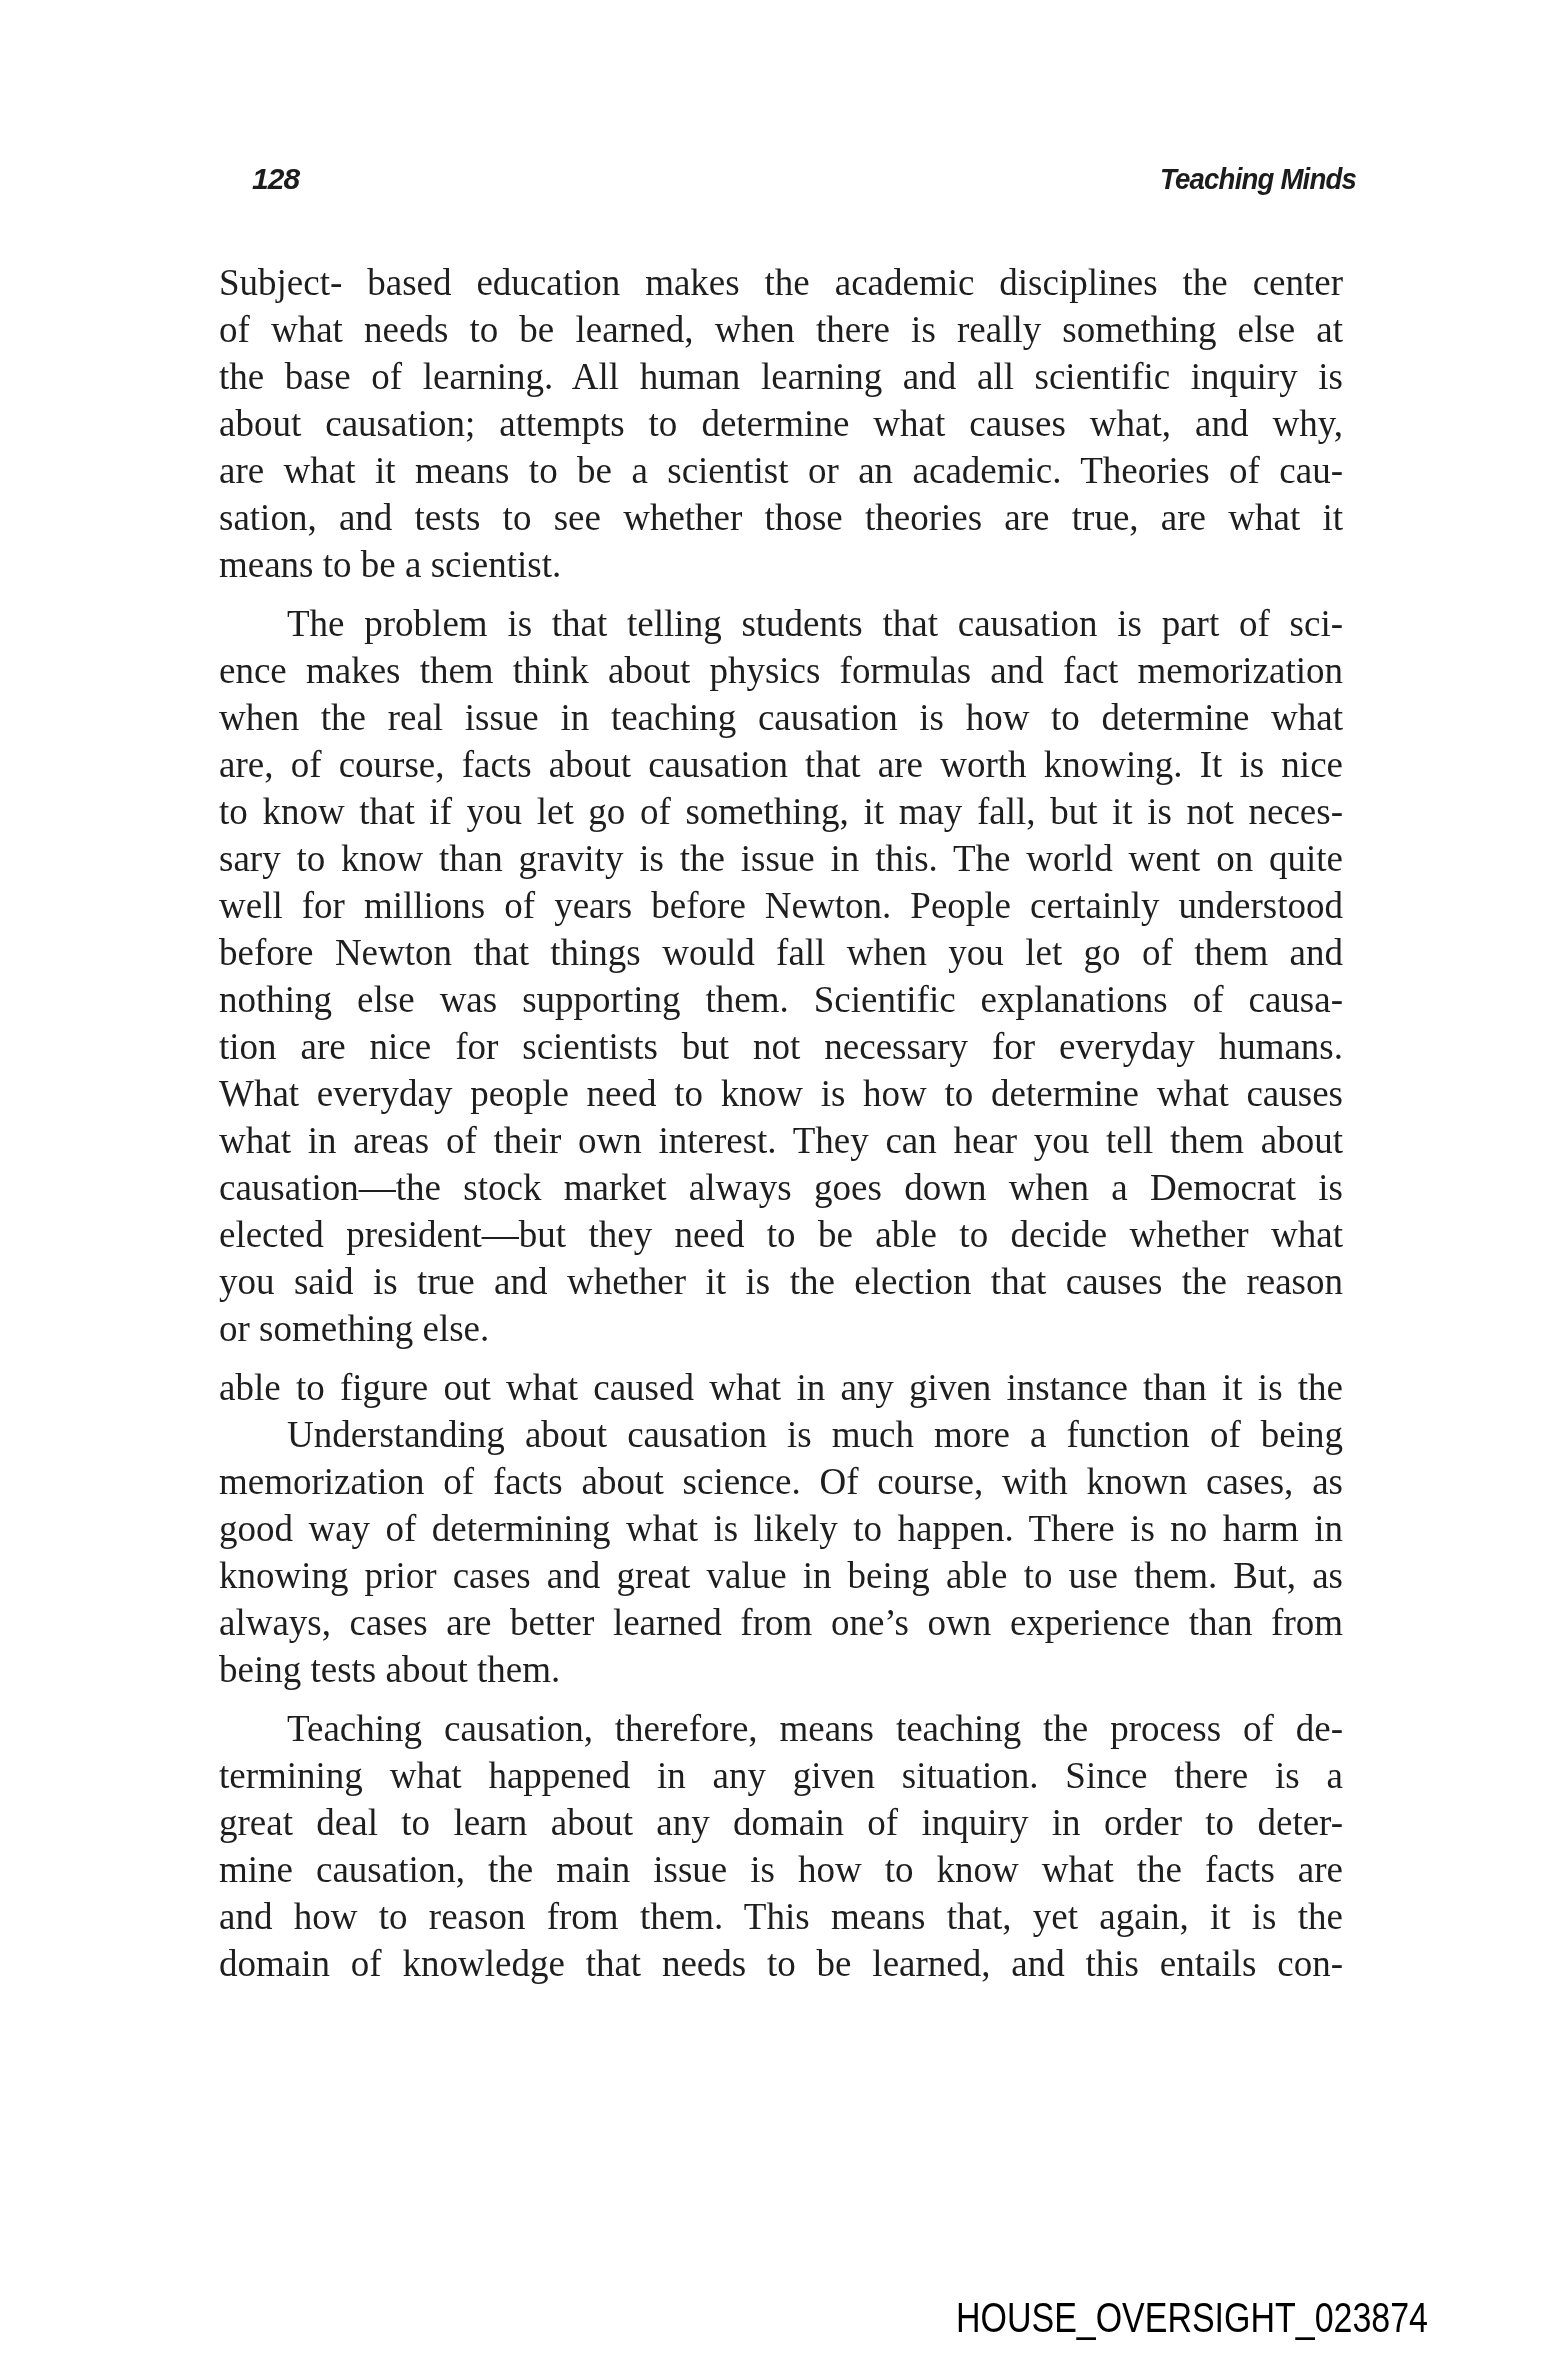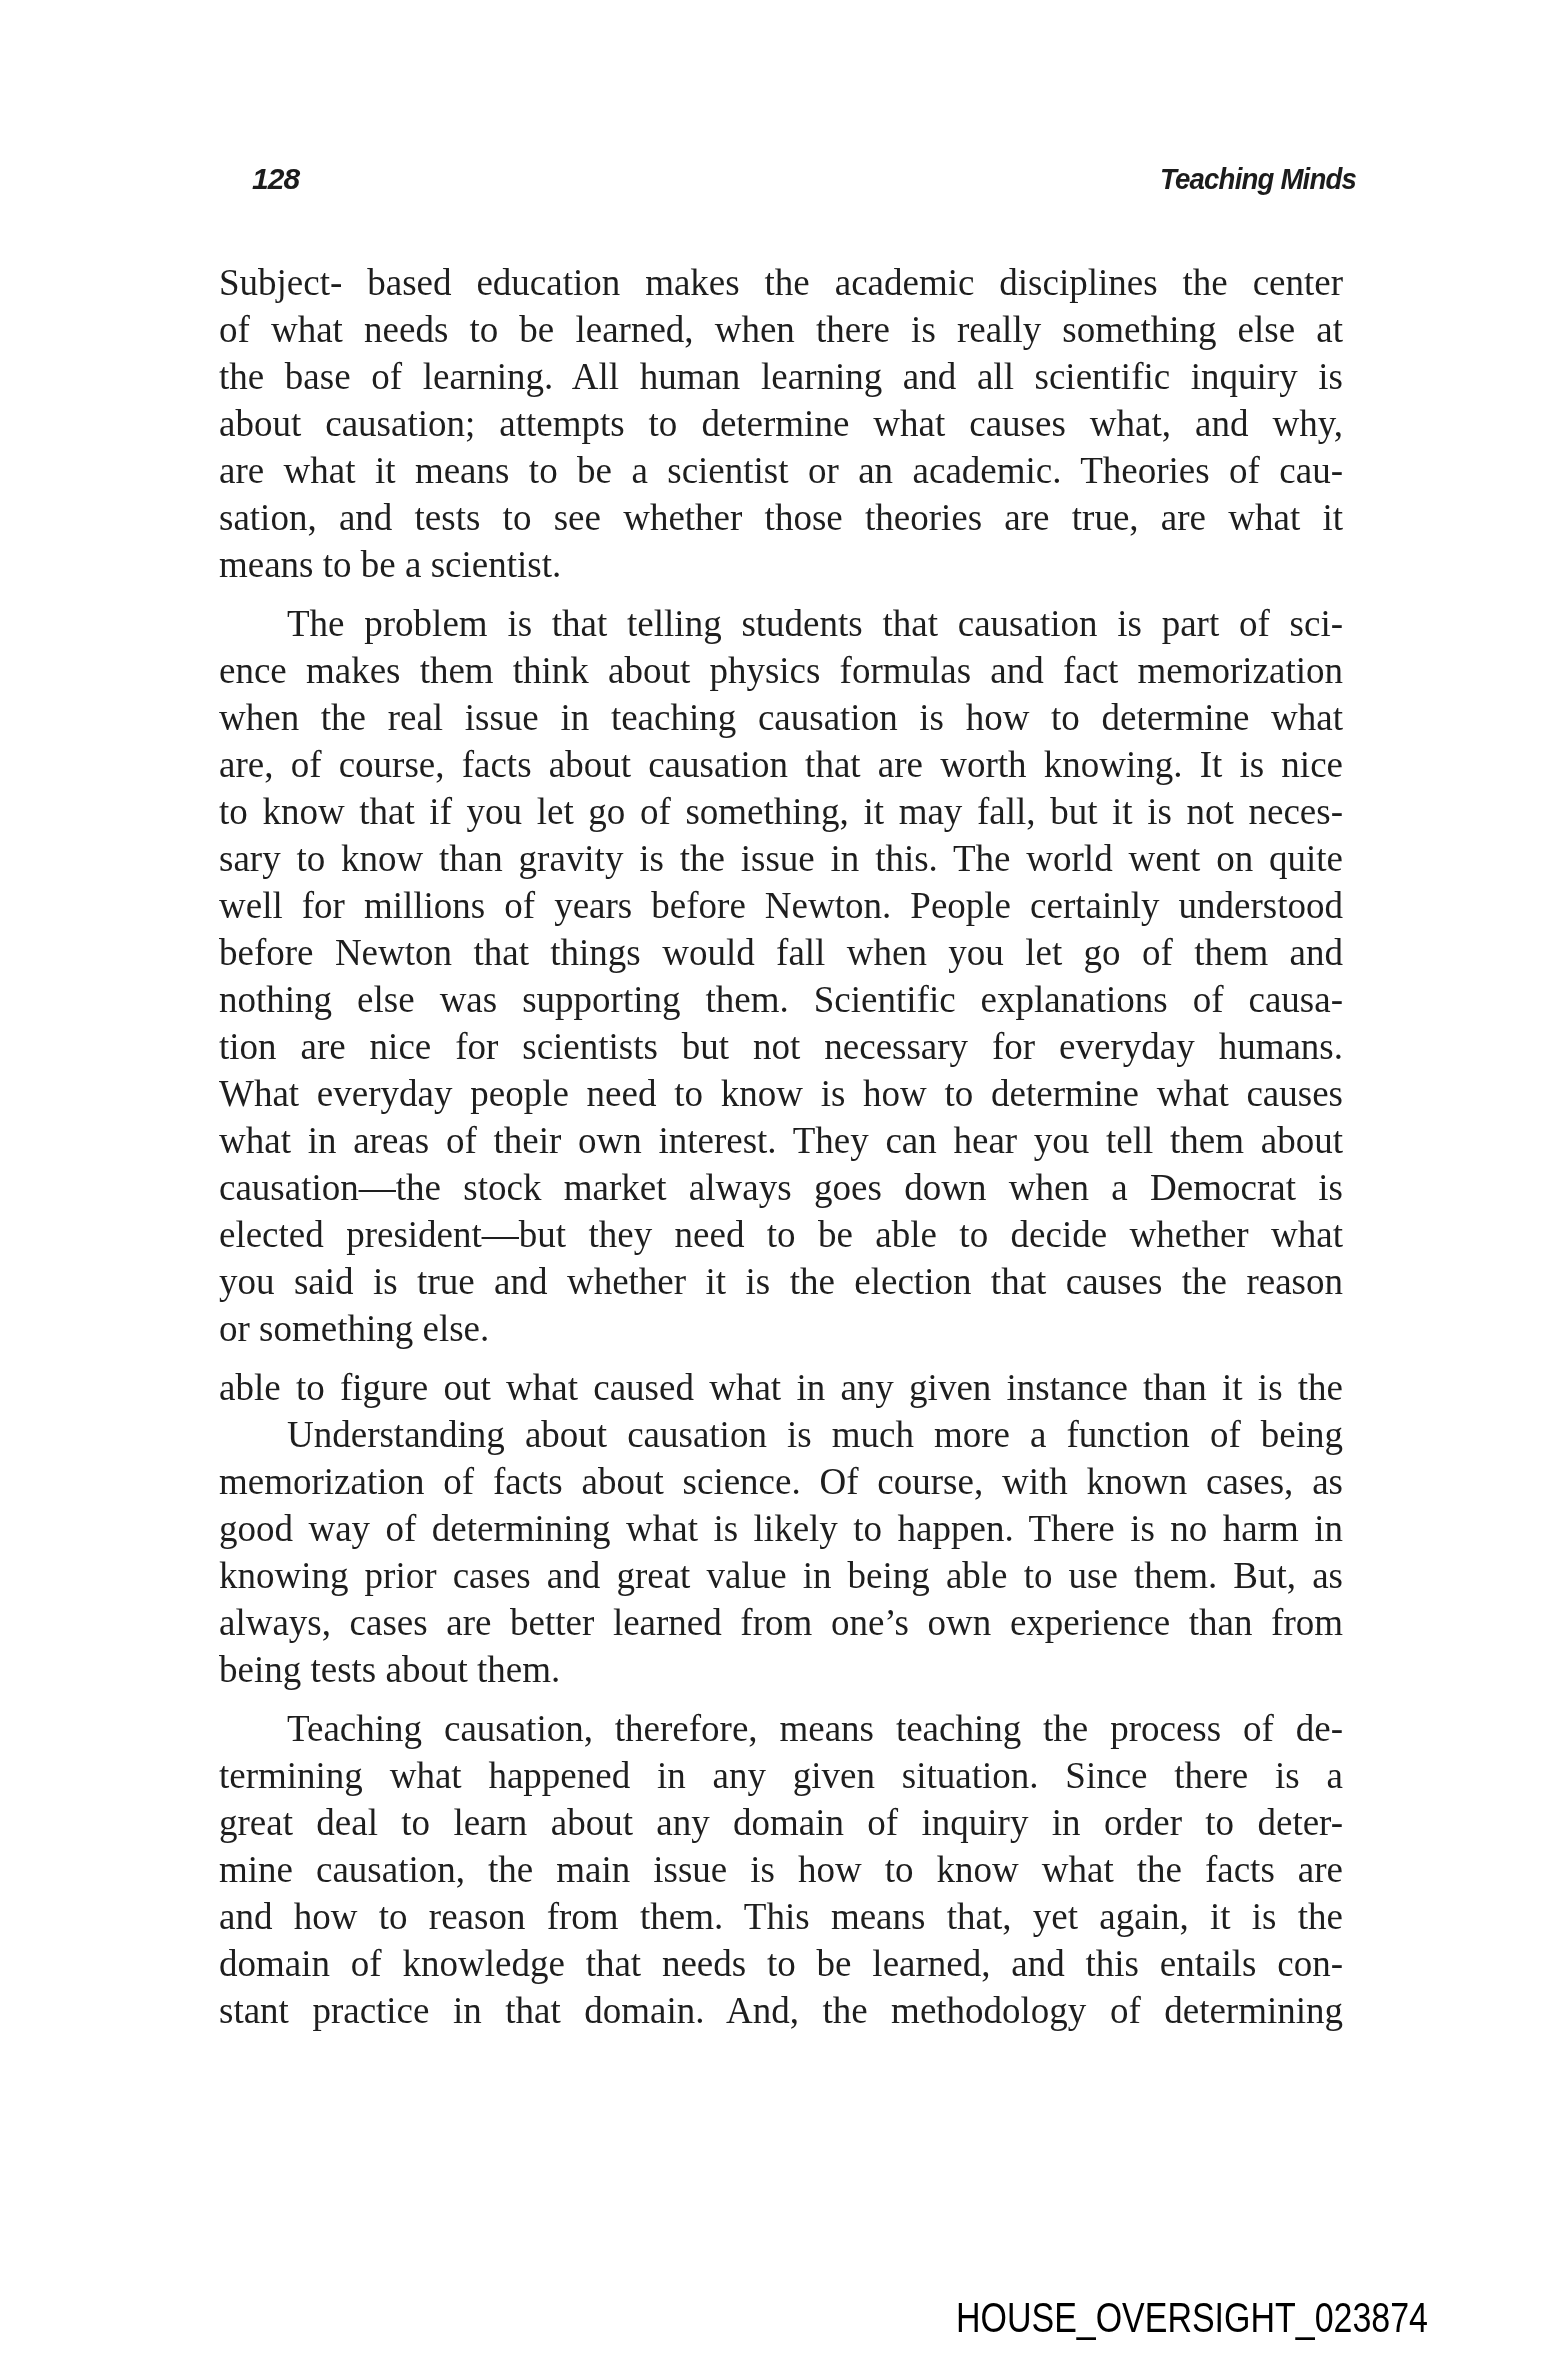--- a/index.html
+++ b/index.html
@@ -125,18 +125,17 @@
       <span class="line">always, cases are better learned from one’s own experience than from</span>
       <span class="line last">being tests about them.</span>
     </div>
     <div class="para">
       <span class="line indent">Teaching causation, therefore, means teaching the process of de-</span>
       <span class="line">termining what happened in any given situation. Since there is a</span>
       <span class="line">great deal to learn about any domain of inquiry in order to deter-</span>
       <span class="line">mine causation, the main issue is how to know what the facts are</span>
       <span class="line">and how to reason from them. This means that, yet again, it is the</span>
       <span class="line">domain of knowledge that needs to be learned, and this entails con-</span>
-      <span class="line">stant practice in that domain. And, the methodology of determining</span>
     </div>
   </div>
 
 <div class="bates-stamp">HOUSE_OVERSIGHT_023874</div>
 
 
 </body></html>

